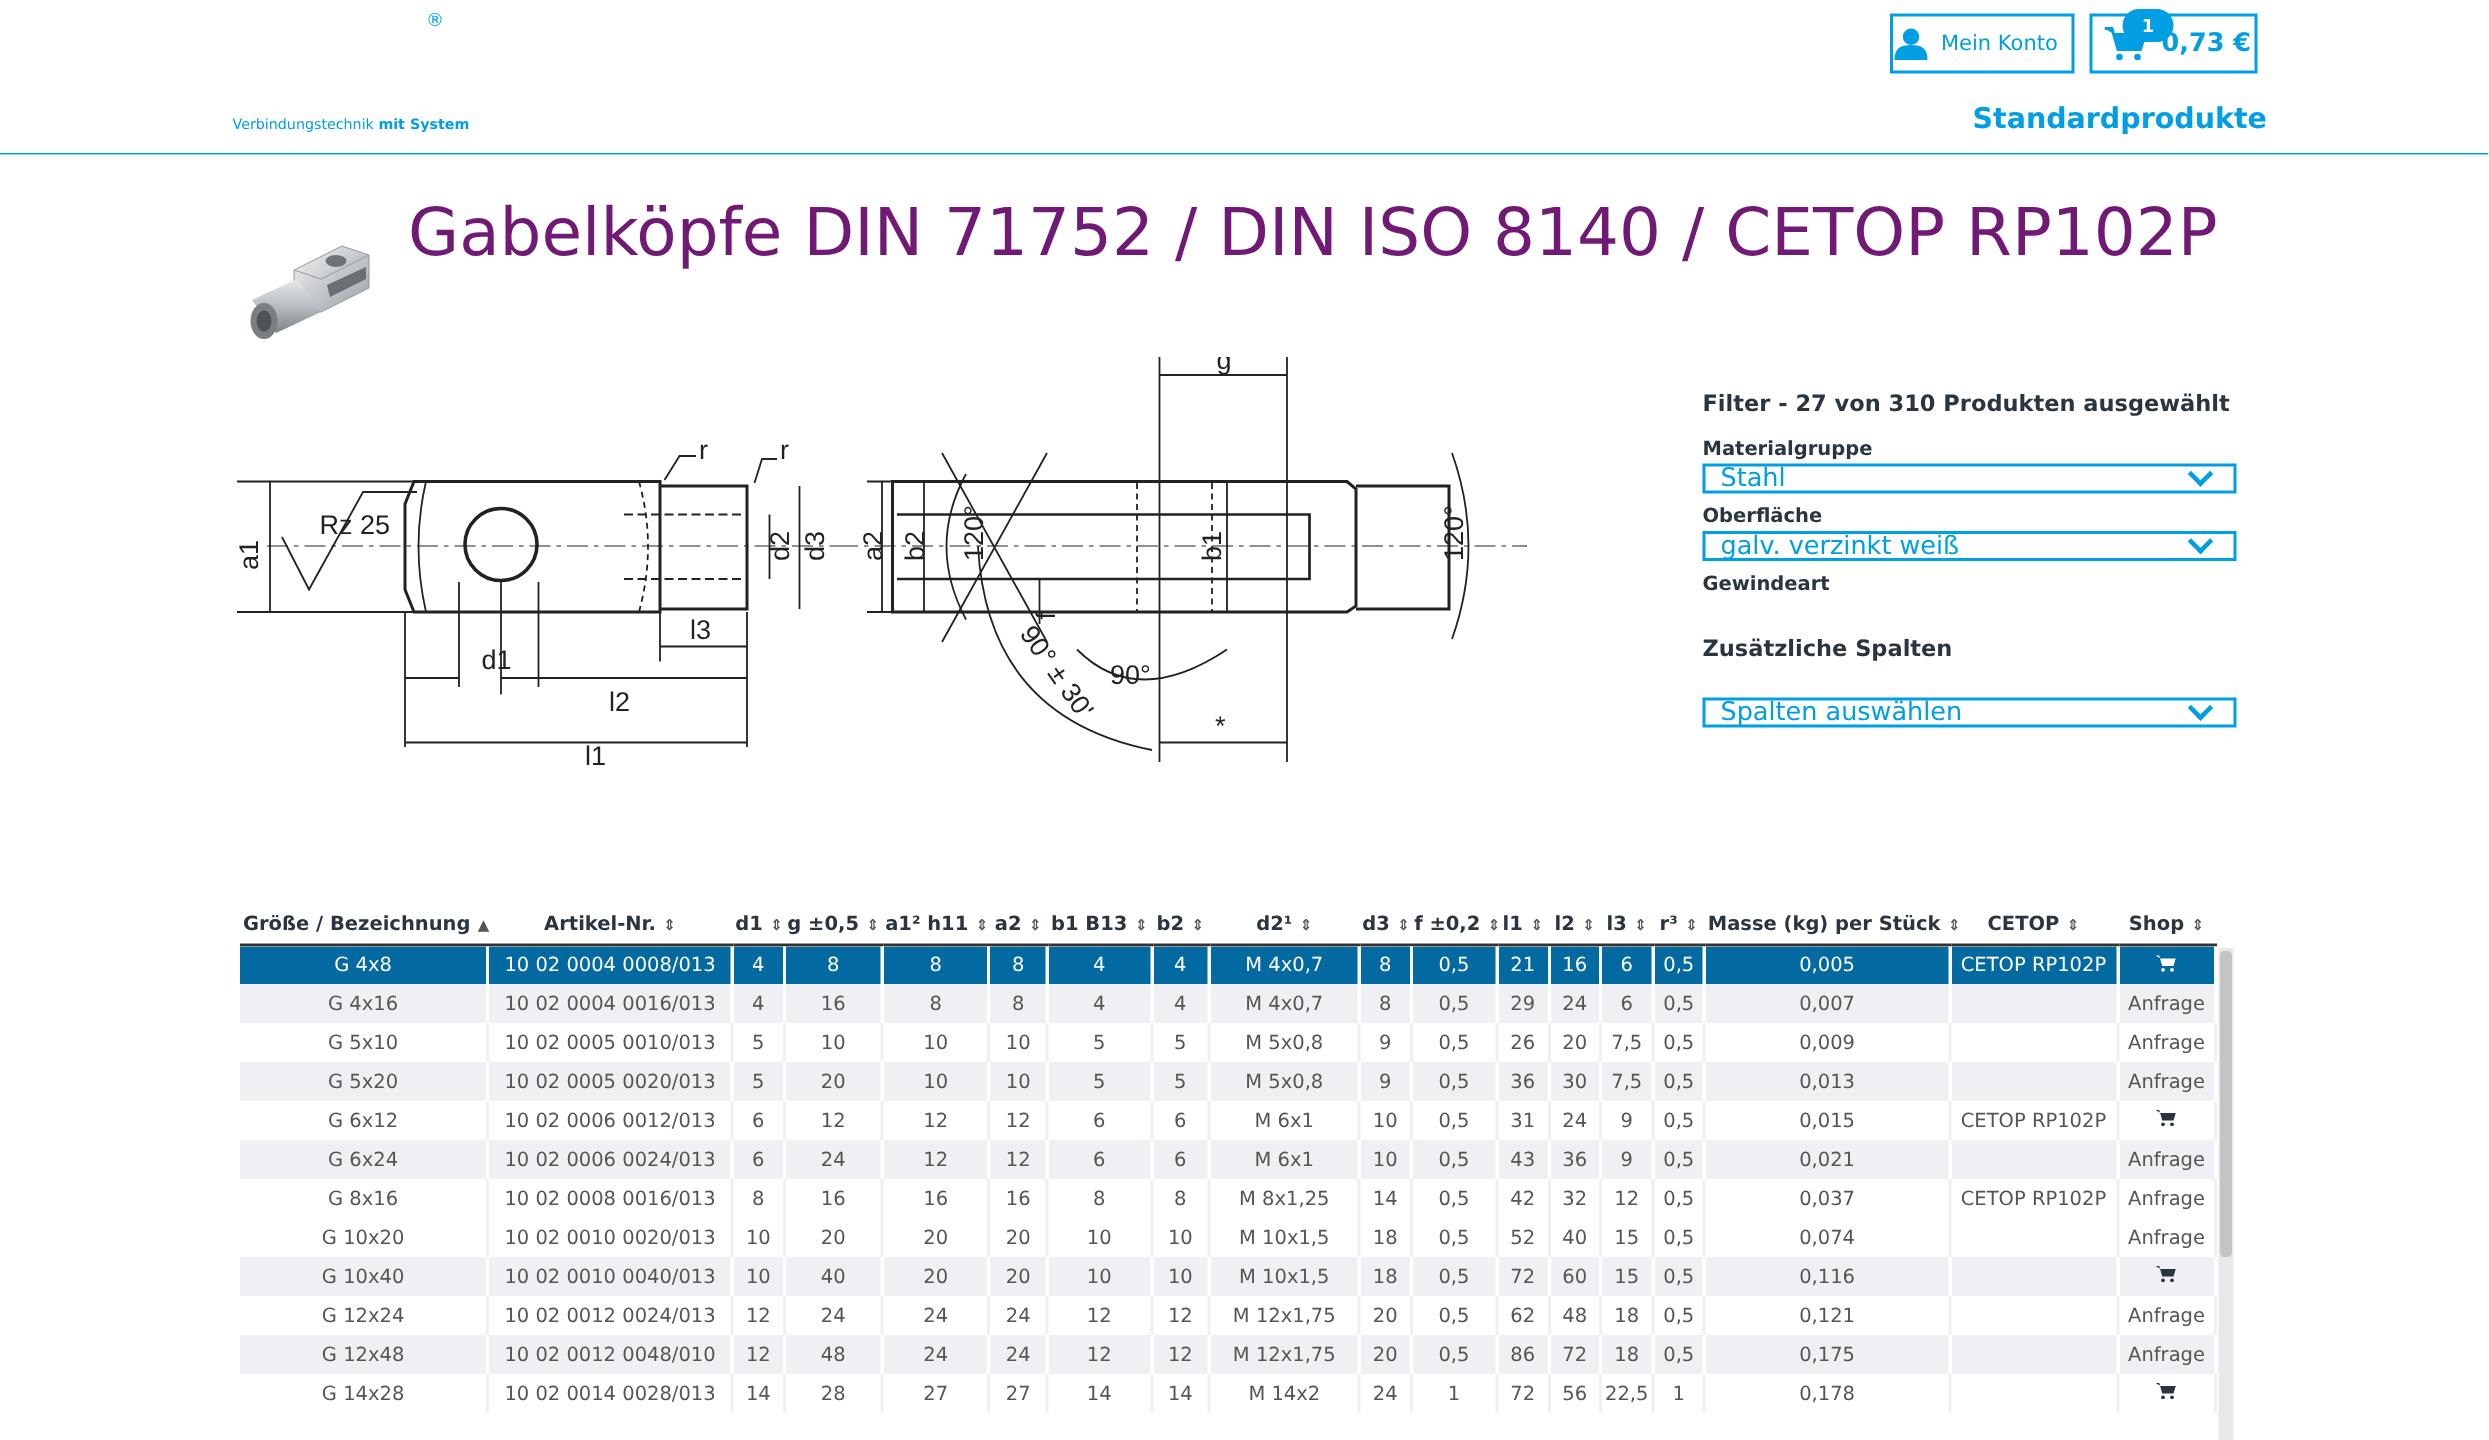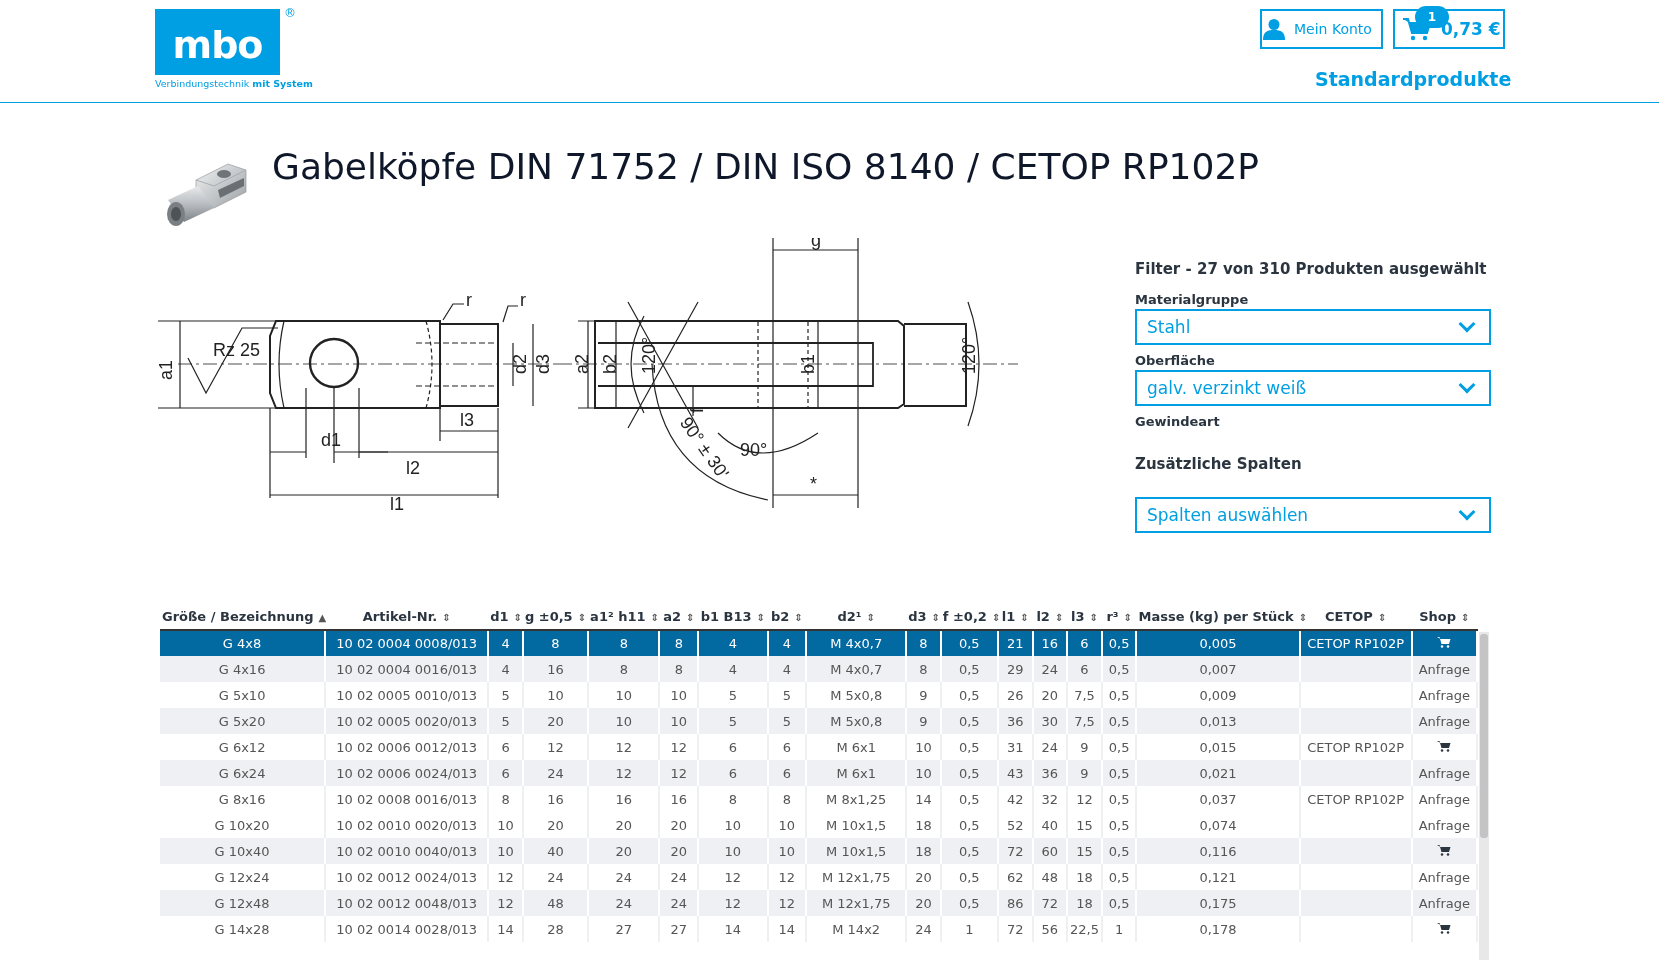--- a/index.html
+++ b/index.html
@@ -9,46 +9,43 @@
   .logo { position: absolute; left: 155px; top: 9px; width: 125px; height: 66px; background: #009fe3; }
   .logo-text { position: absolute; left: 0; right: 0; top: 17px; text-align: center; color: #fff; font: bold 38px "DejaVu Sans", sans-serif; letter-spacing: -1px; line-height: 38px; }
   .logo-reg { position: absolute; left: 284px; top: 6px; font-size: 12px; color: #009fe3; }
   .logo-tag { position: absolute; left: 155px; top: 78px; font-size: 9.5px; color: #009fe3; white-space: nowrap; }
   .logo-tag b { font-weight: bold; }
   .btn-account { position: absolute; left: 1260px; top: 9px; width: 123px; height: 40px; border: 2px solid #009fe3; color: #009fe3; font-size: 14px; display: flex; align-items: center; gap: 8px; background: #fff; }
   .btn-cart { position: absolute; left: 1393px; top: 9px; width: 112px; height: 40px; border: 2px solid #009fe3; color: #009fe3; font-size: 17px; font-weight: bold; display: flex; align-items: center; padding-left: 8px; gap: 10px; background: #fff; }
   .cart-badge { position: absolute; left: 20px; top: -5px; width: 34px; height: 22px; border-radius: 11px; background: #009fe3; color: #fff; font-size: 12px; font-weight: bold; text-align: center; line-height: 22px; }
   .nav-standard { position: absolute; left: 1315px; top: 68px; font-size: 19px; font-weight: bold; color: #009fe3; }
   .product-thumb { position: absolute; left: 158px; top: 150px; width: 96px; height: 90px; }
-  .page-title { position: absolute; left: 272px; top: 146px; font-size: 36px; color: #0f172a; font-weight: normal; white-space: nowrap; }
+  .page-title { position: absolute; left: 272px; top: 130px; font-size: 44px; color: #701a75; font-weight: normal; white-space: nowrap; }
   .drawing { position: absolute; left: 158px; top: 238px; width: 880px; height: 300px; }
   .filter { position: absolute; left: 1135px; top: 248px; width: 356px; }
   .filter-title { font-size: 15px; font-weight: bold; color: #2b3540; margin-bottom: 14px; white-space: nowrap; margin-top: 12px; }
   .filter-label { font-size: 13px; font-weight: bold; color: #2b3540; margin-bottom: 2px; }
-  .select { height: 36px; border: 2px solid #009fe3; color: #009fe3; font-size: 17px; display: flex; align-items: center; justify-content: space-between; padding: 0 10px; margin-bottom: 8px; background: #fff; }
+  .select { height: 20px; border: 2px solid #009fe3; color: #009fe3; font-size: 17px; display: flex; align-items: center; justify-content: space-between; padding: 0 10px; margin-bottom: 8px; background: #fff; }
   .select .chev { width: 12px; height: 12px; border-right: 3px solid #009fe3; border-bottom: 3px solid #009fe3; transform: rotate(45deg); margin-top: -6px; margin-right: 6px; }
   .extra-title { font-size: 15px; font-weight: bold; color: #2b3540; margin-top: 26px; margin-bottom: 24px; }
   .table-wrap { position: absolute; left: 160px; top: 604px; width: 1331px; height: 356px; overflow: hidden; }
   table { border-collapse: collapse; width: 1318px; font-size: 13px; table-layout: fixed; }
   th { font-size: 13px; font-weight: bold; color: #2b3540; height: 26px; border-bottom: 2px solid #333; text-align: center; white-space: nowrap; padding: 0 2px; position: relative; }
   th .sort { color: #555; font-size: 10px; margin-left: 5px; }
   td { height: 26px; text-align: center; color: #555; border-right: 2px solid #fff; white-space: nowrap; overflow: hidden; font-size: 13px; }
   tr.even td { background: #eef0f3; }
   tr.odd td { background: #fff; border-right-color: #eef0f3; }
   tr.selected td { background: #0369a1; color: #fff; border-right-color: #fff; }
   .scrollbar { position: absolute; left: 1479px; top: 632px; width: 10px; height: 328px; background: #e8e8e8; }
   .scroll-thumb { position: absolute; left: 1480px; top: 634px; width: 8px; height: 204px; background: #c4c4c4; border-radius: 3px; }
 </style>
 </head>
 <body>
 
 <div class="header">
-  <div class="logo">
-    <div class="logo-text">mbo</div>
-  </div>
   <span class="logo-reg">®</span>
   <div class="logo-tag"><span>Verbindungstechnik </span><b>mit System</b></div>
 
   <div class="btn-account">
     <svg width="24" height="22" viewBox="0 0 24 22">
         <circle cx="12" cy="6.5" r="5.5" fill="#009fe3"></circle>
         <path d="M1 22 C1 14 5 12 12 12 C19 12 23 14 23 22 Z" fill="#009fe3"></path>
       </svg>
     <span>Mein Konto</span>
   </div>
@@ -429,21 +426,21 @@
           <td>62</td>
           <td>48</td>
           <td>18</td>
           <td>0,5</td>
           <td>0,121</td>
           <td></td>
           <td>Anfrage</td>
         </tr>
         <tr class="even">
           <td>G 12x48</td>
-          <td>10 02 0012 0048/013</td>
+          <td>10 02 0012 0048/010</td>
           <td>12</td>
           <td>48</td>
           <td>24</td>
           <td>24</td>
           <td>12</td>
           <td>12</td>
           <td>M 12x1,75</td>
           <td>20</td>
           <td>0,5</td>
           <td>86</td>

